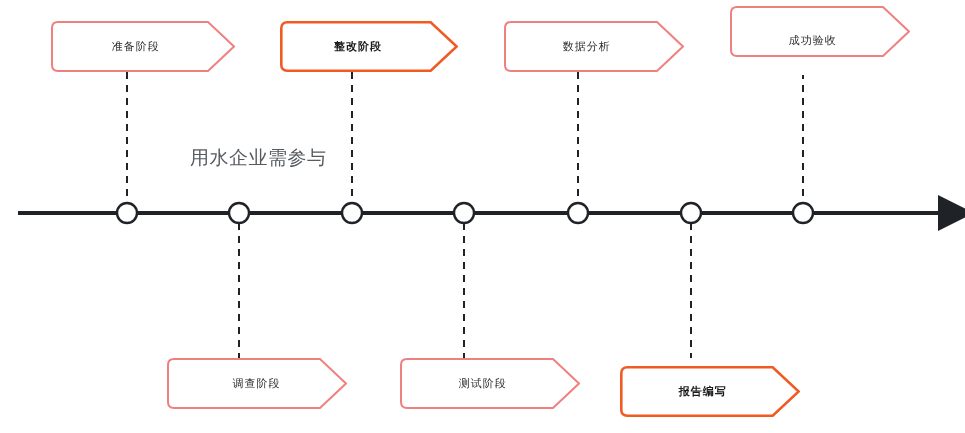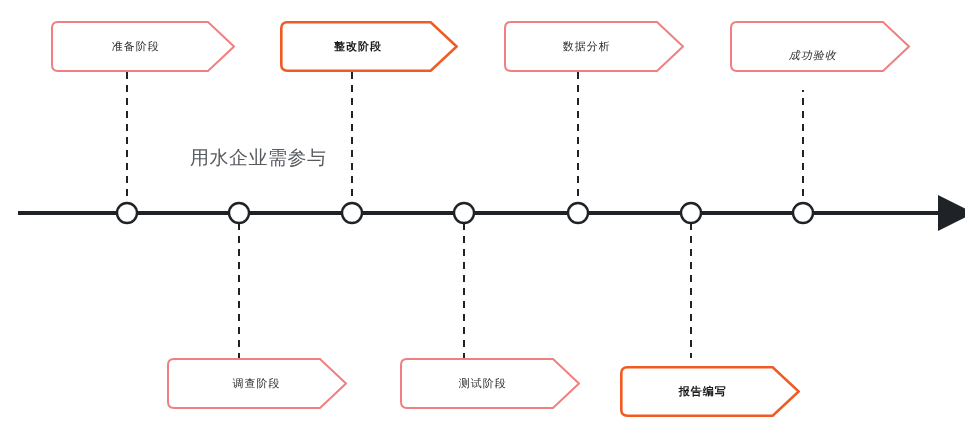--- a/index.html
+++ b/index.html
@@ -103,21 +103,21 @@
           <path d="M 7.3 1.3 L 150.7 1.3 L 176.7 25.5 L 150.7 49.7 L 7.3 49.7 Q 1.3 49.7 1.3 43.7 L 1.3 7.3 Q 1.3 1.3 7.3 1.3 Z" fill="#ffffff" stroke="#EF5B22" stroke-width="2.6" stroke-linejoin="miter"></path>
         </svg>
         <span class="stage-label" style="margin-right: 22px;">整改阶段</span>
       </div>
       <div class="stage-box" style="left: 504px; top: 21px; width: 180px; height: 51px; justify-content: center;">
         <svg width="180" height="51" viewBox="0 0 180 51" style="position: absolute; left: 0px; top: 0px;">
           <path d="M 7 1 L 153 1 L 179 25.5 L 153 50 L 7 50 Q 1 50 1 44 L 1 7 Q 1 1 7 1 Z" fill="#ffffff" stroke="#F08080" stroke-width="2" stroke-linejoin="miter"></path>
         </svg>
         <span class="stage-label" style="margin-right: 14.3px;">数据分析</span>
       </div>
-      <div class="stage-box" style="left: 730px; top: 21px; width: 180px; height: 69px; font-style: italic;">
+      <div class="stage-box" style="left: 730px; top: 6px; width: 180px; height: 69px;">
         <svg width="180" height="51" viewBox="0 0 180 51" style="position: absolute; left: 0px; top: 0px;">
           <path d="M 7 1 L 153 1 L 179 25.5 L 153 50 L 7 50 Q 1 50 1 44 L 1 7 Q 1 1 7 1 Z" fill="#ffffff" stroke="#F08080" stroke-width="2" stroke-linejoin="miter"></path>
         </svg>
         <span class="stage-label" style="margin-right: 14.3px;">成功验收</span>
       </div>
     </div>
 
   <div id="stages-bottom-layer">
       <div class="stage-box" style="left: 167px; top: 358px; width: 180px; height: 51px;">
         <svg width="180" height="51" viewBox="0 0 180 51" style="position: absolute; left: 0px; top: 0px;">

